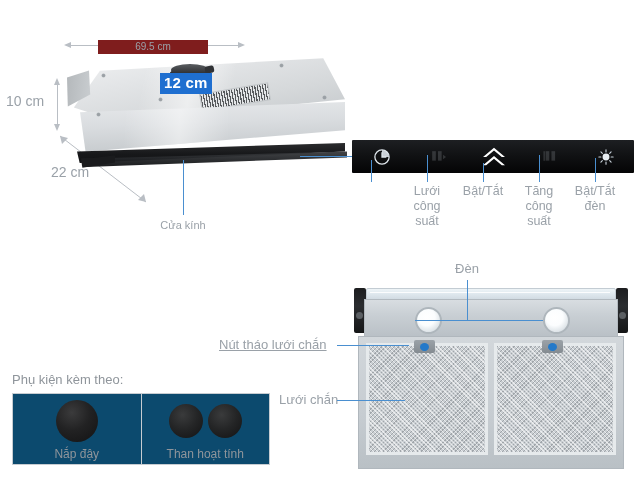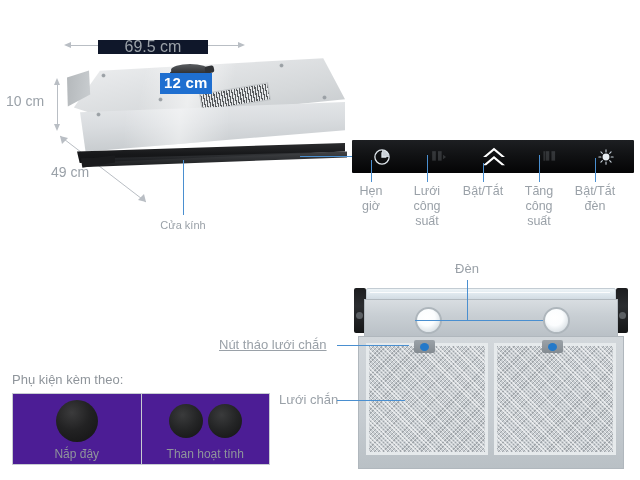--- a/index.html
+++ b/index.html
@@ -308,21 +308,21 @@
     box-sizing: border-box;
   }
 
   
   #accessories {
     position: absolute;
     left: 12px; top: 393px;
     width: 258px; height: 72px;
     border: 1px solid #c7ccd1;
     display: flex;
-    background: #4c1d95;
+    background: #0c4a6e;
     box-sizing: border-box;
   }
   .acc-cell {
     position: relative;
     flex: 1 1 0;
     border-right: 1px solid #c7ccd1;
     box-sizing: border-box;
   }
   .acc-cell:last-child { border-right: none; }
   .acc-art {
@@ -373,33 +373,33 @@
     font-size: 13px;
     color: #8f959b;
   }
 </style>
 </head>
 <body>
 
 <div class="abs dimline-h" style="left:70px; top:45px; width:168px;"></div>
 <div class="abs arrow arrow-l" style="left:64px; top:41.5px;"></div>
 <div class="abs arrow arrow-r" style="left:238px; top:41.5px;"></div>
-<div class="abs lbl lbl-c" style="left:98px; top:40px; width:110px; background:#0f172a; font-size:16px;">69.5 cm</div>
+<div class="abs lbl lbl-c" style="left:98px; top:40px; width:110px; background:#7f1d1d; font-size:10px;">69.5 cm</div>
 
 <div class="abs tick" style="left:57px; top:84px; width:1px; height:40px;"></div>
 <div class="abs arrow arrow-u" style="left:53.5px; top:78px;"></div>
 <div class="abs arrow arrow-d" style="left:53.5px; top:124px;"></div>
 <div class="abs lbl" style="left:6px; top:94px; font-size:14px;">10 cm</div>
 
 <svg class="abs" width="120" height="90" style="left:50px; top:130px; overflow:visible;">
   <line x1="10" y1="6" x2="96" y2="72" stroke="#b9bec4" stroke-width="1"></line>
   <polygon points="10,6 18,8 12,14" fill="#b9bec4"></polygon>
   <polygon points="96,72 88,70 94,64" fill="#b9bec4"></polygon>
 </svg>
-<div class="abs lbl" style="left:48px; top:165px; font-size:14px; background:#fff; padding:0 3px;">49 cm</div>
+<div class="abs lbl" style="left:48px; top:165px; font-size:14px; background:#fff; padding:0 3px;">22 cm</div>
 
 <div id="hood-illustration">
   <div class="hood-top"></div>
   <div class="hood-top-sheen"></div>
   <div class="hood-left"></div>
   <div class="vent-slots"></div>
   <div class="hood-front"></div>
   <div class="hood-front-sheen"></div>
   <div class="hood-dark-edge"></div>
   <div class="hood-glass"></div>
@@ -475,24 +475,20 @@
   </div>
 </div>
 
 <div class="leader leader-v" style="left:371px; top:160px; height:22px;"></div>
 <div class="leader leader-v" style="left:427px; top:155px; height:27px;"></div>
 <div class="leader leader-v" style="left:483px; top:163px; height:19px;"></div>
 <div class="leader leader-v" style="left:539px; top:155px; height:27px;"></div>
 <div class="leader leader-v" style="left:595px; top:158px; height:24px;"></div>
 
 <div class="cp-labels">
-  <div class="cp-label" style="left:0px; top:0px;">
-    <span>Hẹn</span><br>
-    <span>giờ</span>
-  </div>
   <div class="cp-label" style="left:56px; top:0px;">
     <span>Lưới</span><br>
     <span>công</span><br>
     <span>suất</span>
   </div>
   <div class="cp-label" style="left:112px; top:0px;">
     <span>Bật/Tắt</span>
   </div>
   <div class="cp-label" style="left:168px; top:0px;">
     <span>Tăng</span><br>

